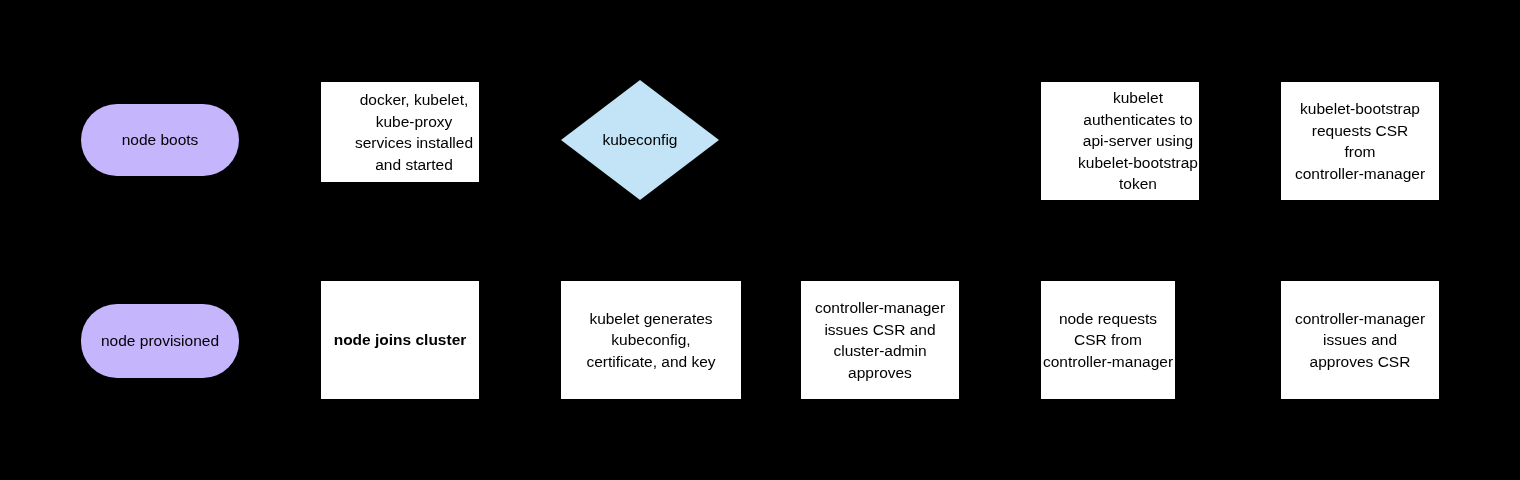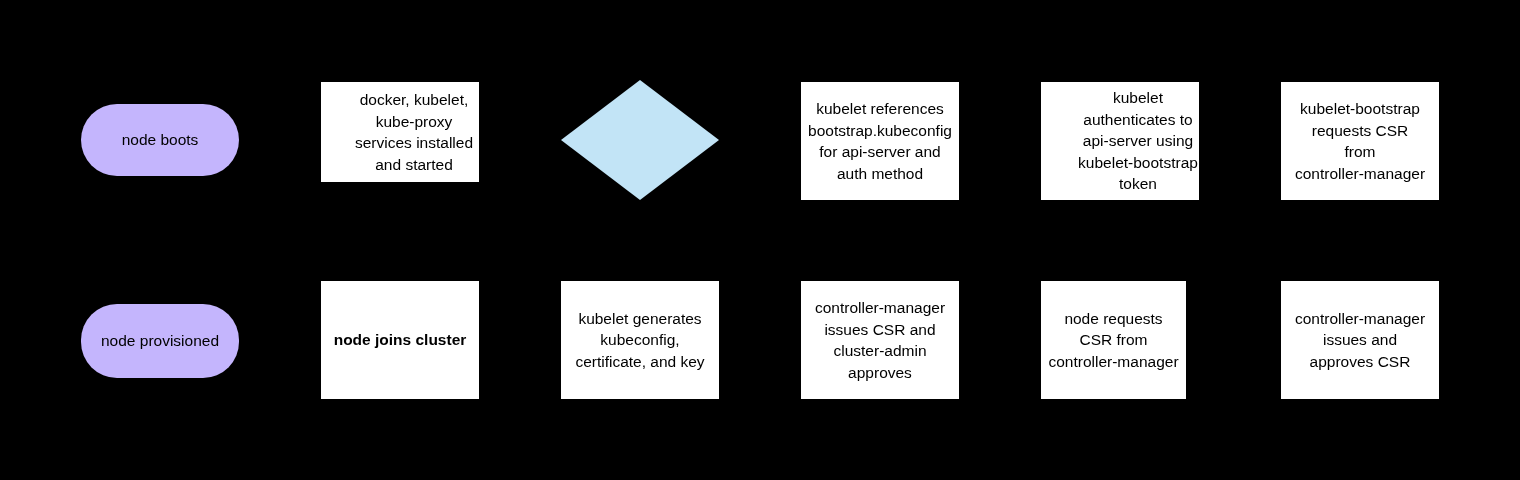--- a/index.html
+++ b/index.html
@@ -79,28 +79,23 @@
 
   <div class="node shape-rect" style="left:321px; top:82px; width:158px; height:100px;padding-left:28px;">
     <span class="node-label">docker, kubelet,
 kube-proxy
 services installed
 and started</span>
   </div>
 
   <div class="node shape-diamond" style="left:561px; top:80px; width:158px; height:120px;">
     <span class="diamond-bg"></span>
+    <span class="node-label">kubeconfig</span>
   </div>
 
-  <div class="node shape-rect" style="left:801px; top:82px; width:158px; height:118px;">
-    <span class="node-label overflow-label">kubelet references
-bootstrap.kubeconfig
-for api-server and
-auth method</span>
-  </div>
 
   <div class="node shape-rect" style="left:1041px; top:82px; width:158px; height:118px;padding-left:36px;">
     <span class="node-label">kubelet
 authenticates to
 api-server using
 kubelet-bootstrap
 token</span>
   </div>
 
   <div class="node shape-rect" style="left:1281px; top:82px; width:158px; height:118px;">
@@ -111,34 +106,34 @@
   </div>
 
   <div class="node shape-pill" style="left:81px; top:304px; width:158px; height:74px;">
     <span class="node-label">node provisioned</span>
   </div>
 
   <div class="node shape-rect" style="left:321px; top:281px; width:158px; height:118px;font-weight:bold;">
     <span class="node-label">node joins cluster</span>
   </div>
 
-  <div class="node shape-rect" style="left:561px; top:281px; width:158px; height:118px;">
+  <div class="node shape-rect" style="left:561px; top:281px; width:180px; height:118px;">
     <span class="node-label">kubelet generates
 kubeconfig,
 certificate, and key</span>
   </div>
 
   <div class="node shape-rect" style="left:801px; top:281px; width:158px; height:118px;">
     <span class="node-label">controller-manager
 issues CSR and
 cluster-admin
 approves</span>
   </div>
 
-  <div class="node shape-rect" style="left:1041px; top:281px; width:145px; height:118px;">
+  <div class="node shape-rect" style="left:1041px; top:281px; width:134px; height:118px;">
     <span class="node-label">node requests
 CSR from
 controller-manager</span>
   </div>
 
   <div class="node shape-rect" style="left:1281px; top:281px; width:158px; height:118px;">
     <span class="node-label">controller-manager
 issues and
 approves CSR</span>
   </div>

